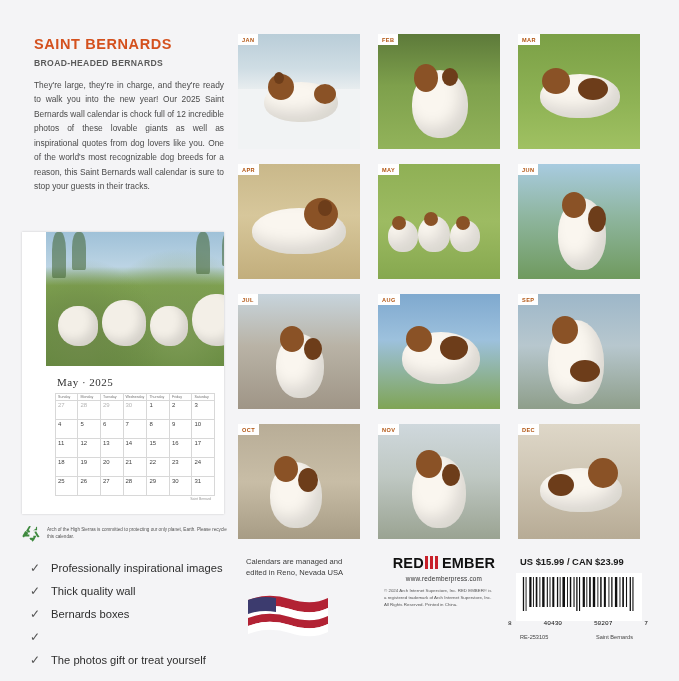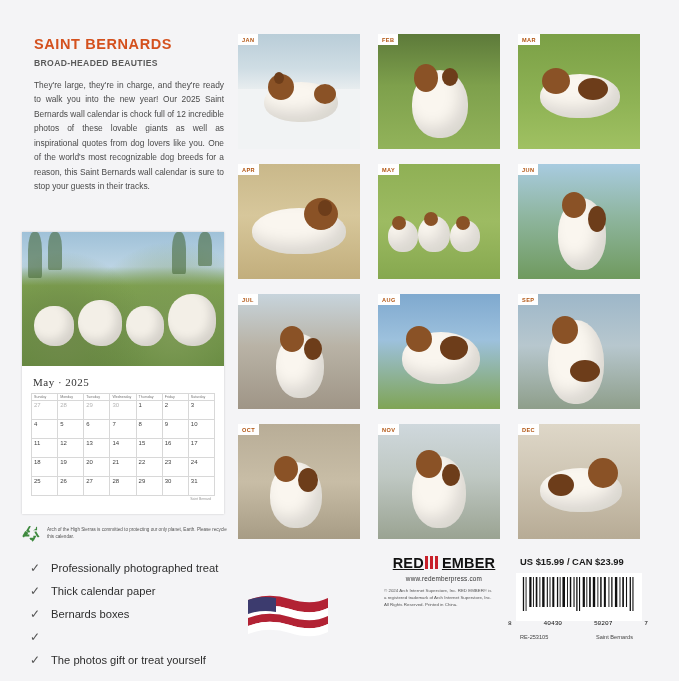--- a/index.html
+++ b/index.html
@@ -29,20 +29,21 @@
   .blurb {
     font-size:8.4px; line-height:1.72; color:#4a4a4a; text-align:justify;
     margin:0;
   }
 
   
   .cal-preview {
     position:absolute; left:22px; top:232px; width:202px; height:282px;
     background:#fff; box-shadow:0 0 2px rgba(0,0,0,.18);
     overflow:hidden;
+    padding-left:24px;
   }
   .cal-photo {
     position:relative; height:134px; width:100%;
     background:
       radial-gradient(circle at 20% 80%, #6f8a4a 0%, rgba(111,138,74,0) 45%),
       radial-gradient(circle at 75% 75%, #7d9a55 0%, rgba(125,154,85,0) 50%),
       linear-gradient(#9fc1d8 0%, #bcd4e4 26%, #7fa24f 40%, #6d9244 70%, #5f8539 100%);
     overflow:hidden;
   }
   .cal-photo .tree { position:absolute; top:0; width:14px; height:46px; background:#3f6330; opacity:.55; border-radius:40% 40% 10% 10%; }
@@ -127,21 +128,21 @@
   .snowfield { position:absolute; left:0; right:0; bottom:0; height:52%; background:#f1f3f4; }
 
   
   .managed {
     position:absolute; left:246px; top:556px; width:118px;
     font-size:7.6px; color:#3a3a3a; line-height:1.45;
   }
   .flag { position:absolute; left:246px; top:592px; width:84px; height:48px; }
 
   .redember { position:absolute; left:384px; top:556px; width:120px; text-align:center; }
-  .re-word { font-size:14.5px; font-weight:bold; color:#111; letter-spacing:.2px; line-height:1;text-decoration:underline; }
+  .re-word { font-size:14.5px; font-weight:bold; color:#111; letter-spacing:.2px; line-height:1; }
   .re-word .ember { color:#111; }
   .re-bars { display:inline-block; vertical-align:-1px; margin:0 1px; }
   .re-url { font-size:6.4px; color:#333; margin-top:3px; letter-spacing:.2px; }
   .legal {
     position:absolute; left:384px; top:588px; width:110px;
     font-size:4.4px; line-height:1.55; color:#555;
   }
 
   .price {
     position:absolute; left:520px; top:556px; width:120px;
@@ -160,21 +161,21 @@
   .sku { position:absolute; left:520px; top:634px; font-size:5.6px; color:#444; }
   .sku-right { position:absolute; left:596px; top:634px; font-size:5.6px; color:#444; }
 </style>
 </head>
 <body>
 
 <div class="page">
 
   <div class="left">
     <h1 class="brand-title">SAINT BERNARDS</h1>
-    <div class="brand-sub">BROAD-HEADED BEAUTIES</div>
+    <div class="brand-sub">BROAD-HEADED BERNARDS</div>
     <p class="blurb">They're large, they're in charge, and they're ready to walk you into the new year! Our 2025 Saint Bernards wall calendar is chock full of 12 incredible photos of these lovable giants as well as inspirational quotes from dog lovers like you. One of the world's most recognizable dog breeds for a reason, this Saint Bernards wall calendar is sure to stop your guests in their tracks.</p>
   </div>
 
   <div class="cal-preview">
     <div class="cal-photo">
       <div class="tree" style="left:6px;"></div>
       <div class="tree" style="left:26px;height:38px;"></div>
       <div class="tree" style="left:150px;height:42px;"></div>
       <div class="tree" style="left:176px;height:34px;"></div>
       <div class="dog-blob" style="left:12px;top:74px;width:40px;height:40px;"><span style="left:6px;top:2px;width:22px;height:16px;"></span></div>
@@ -253,25 +254,25 @@
       <svg viewBox="0 0 24 24" width="18" height="18" fill="#3f8a3f">
         <path d="M12 2.8 8.9 8.2l2.1 1.2-1.4 2.4-4.2-2.4 3.4-5.9c.4-.7 1.3-.9 2-.5l1.2.7zM3.6 16.6l6.2-.1v-2.4H7.1l1.4-2.4-4.2-2.4-3.4 5.9c-.4.7-.2 1.6.5 2l1.2.7zM21.9 14.9l-3.1-5.4-2.1 1.2-1.4-2.4h4.8v-4.8h-.1c-.8 0-1.5.6-1.5 1.4l-.1 1.4-3.3 1.9 5.1 8.8c.4.7 1.3.9 2 .5l1.2-.7zM8.4 21.2h6.2v-2.4H9.9l1.4 2.4zM16.2 21.2l3.1-5.4h-4.2v2.4h-4.3l3.1 5.4"></path>
       </svg>
     </span>
     <span class="recycle-text">Arch of the High Sierras is committed to protecting our only planet, Earth. Please recycle this calendar.</span>
   </div>
 
   <div class="checklist">
     <div class="check-row">
       <span class="check-mark">✓</span>
-      <span>Professionally photographed treat</span>
+      <span>Professionally inspirational images</span>
     </div>
     <div class="check-row">
       <span class="check-mark">✓</span>
-      <span>Thick calendar paper</span>
+      <span>Thick quality wall</span>
     </div>
     <div class="check-row">
       <span class="check-mark">✓</span>
       <span>Bernards boxes</span>
     </div>
     <div class="check-row">
       <span class="check-mark">✓</span>
     </div>
     <div class="check-row">
       <span class="check-mark">✓</span>
@@ -389,20 +390,21 @@
       <div class="ph">
         <div class="dog" style="left:22px;top:44px;width:82px;height:44px;"></div>
         <div class="patch" style="left:70px;top:34px;width:30px;height:30px;"></div>
         <div class="patch dark" style="left:30px;top:50px;width:26px;height:22px;"></div>
       </div>
       <span class="tag">DEC</span>
     </div>
 
   </div>
 
+  <div class="managed">Calendars are managed and edited in Reno, Nevada USA</div>
 
   <div class="flag">
     <svg viewBox="0 0 84 48" width="84" height="48">
       <g>
         <path d="M2 8 Q22 0 44 7 Q66 14 82 6 L82 16 Q66 24 44 17 Q22 10 2 18 Z" fill="#b22234"></path>
         <path d="M2 18 Q22 10 44 17 Q66 24 82 16 L82 24 Q66 32 44 25 Q22 18 2 26 Z" fill="#ffffff"></path>
         <path d="M2 26 Q22 18 44 25 Q66 32 82 24 L82 32 Q66 40 44 33 Q22 26 2 34 Z" fill="#b22234"></path>
         <path d="M2 34 Q22 26 44 33 Q66 40 82 32 L82 40 Q66 48 44 41 Q22 34 2 42 Z" fill="#ffffff"></path>
         <path d="M2 8 Q16 3 30 6 L30 20 Q16 17 2 22 Z" fill="#3c3b6e"></path>
       </g>

